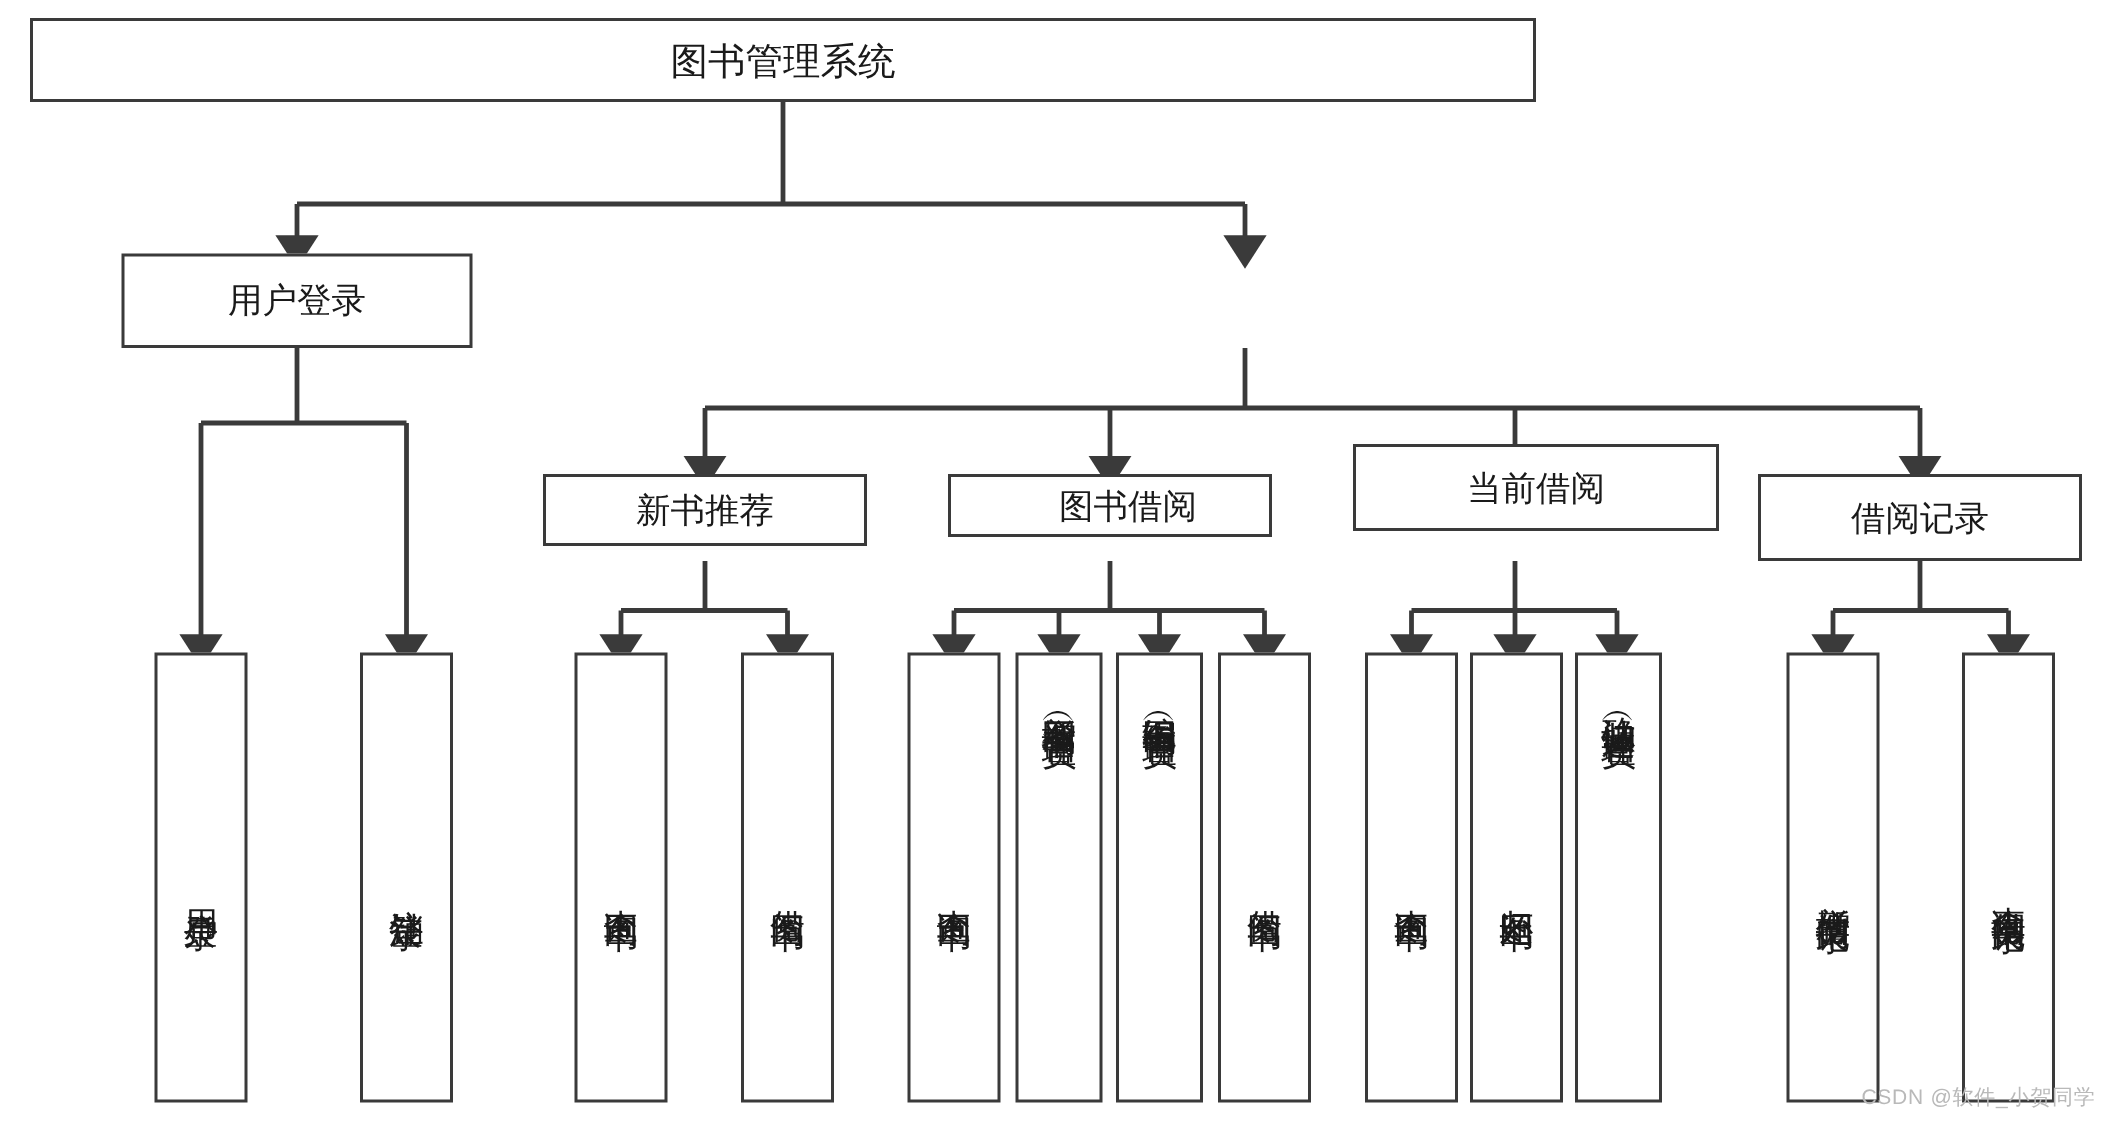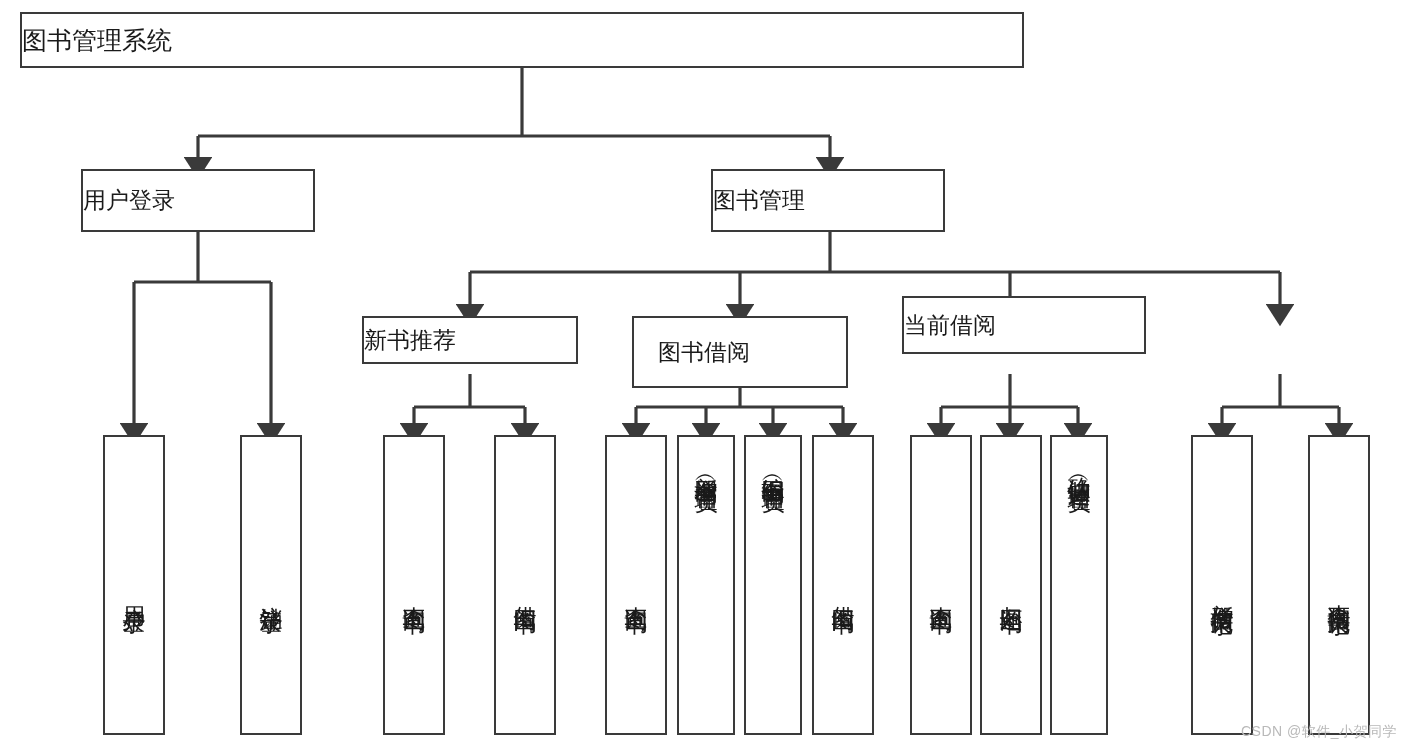--- a/index.html
+++ b/index.html
@@ -23,20 +23,21 @@
     height: 747px;
     pointer-events: none;
   }
   .node {
     position: absolute;
     box-sizing: border-box;
     border: 2.5px solid #3a3a3a;
     background: #ffffff;
     display: flex;
     align-items: center;
+    justify-content: center;
     color: #1a1a1a;
   }
   .node.root {
     font-size: 25px;
   }
   .node.lvl2 {
     font-size: 23px;
   }
   .node.lvl3 {
     font-size: 23px;
@@ -133,32 +134,32 @@
     </g>
   </svg>
 
   <div class="node root" style="left:20px; top:12px; width:1004px; height:56px;">
     <span>图书管理系统</span>
   </div>
 
   <div class="node lvl2" style="left:81px; top:169px; width:234px; height:63px;">
     <span>用户登录</span>
   </div>
-  <div class="node lvl2" style="left:711px; top:169px; width:234px; height:63px;">
-    <span>图书管理</span>
-  </div>
 
   <div class="node lvl3" style="left:362px; top:316px; width:216px; height:48px;">
     <span>新书推荐</span>
   </div>
-  <div class="node lvl3" style="left:632px; top:316px; width:216px; height:72px;padding-left:24px;">
+  <div class="node lvl3" style="left:632px; top:316px; width:216px; height:42px;padding-left:24px;">
     <span>图书借阅</span>
   </div>
   <div class="node lvl3" style="left:902px; top:296px; width:244px; height:58px;">
     <span>当前借阅</span>
+  </div>
+  <div class="node lvl3" style="left:1172px; top:316px; width:216px; height:58px;">
+    <span>借阅记录</span>
   </div>
 
   <div class="node leaf" style="left:103px; top:435px; width:62px; height:300px;">
     <div class="leaf-inner">
       <span class="vtext">用户登录</span>
     </div>
   </div>
 
   <div class="node leaf" style="left:240px; top:435px; width:62px; height:300px;">
     <div class="leaf-inner">

